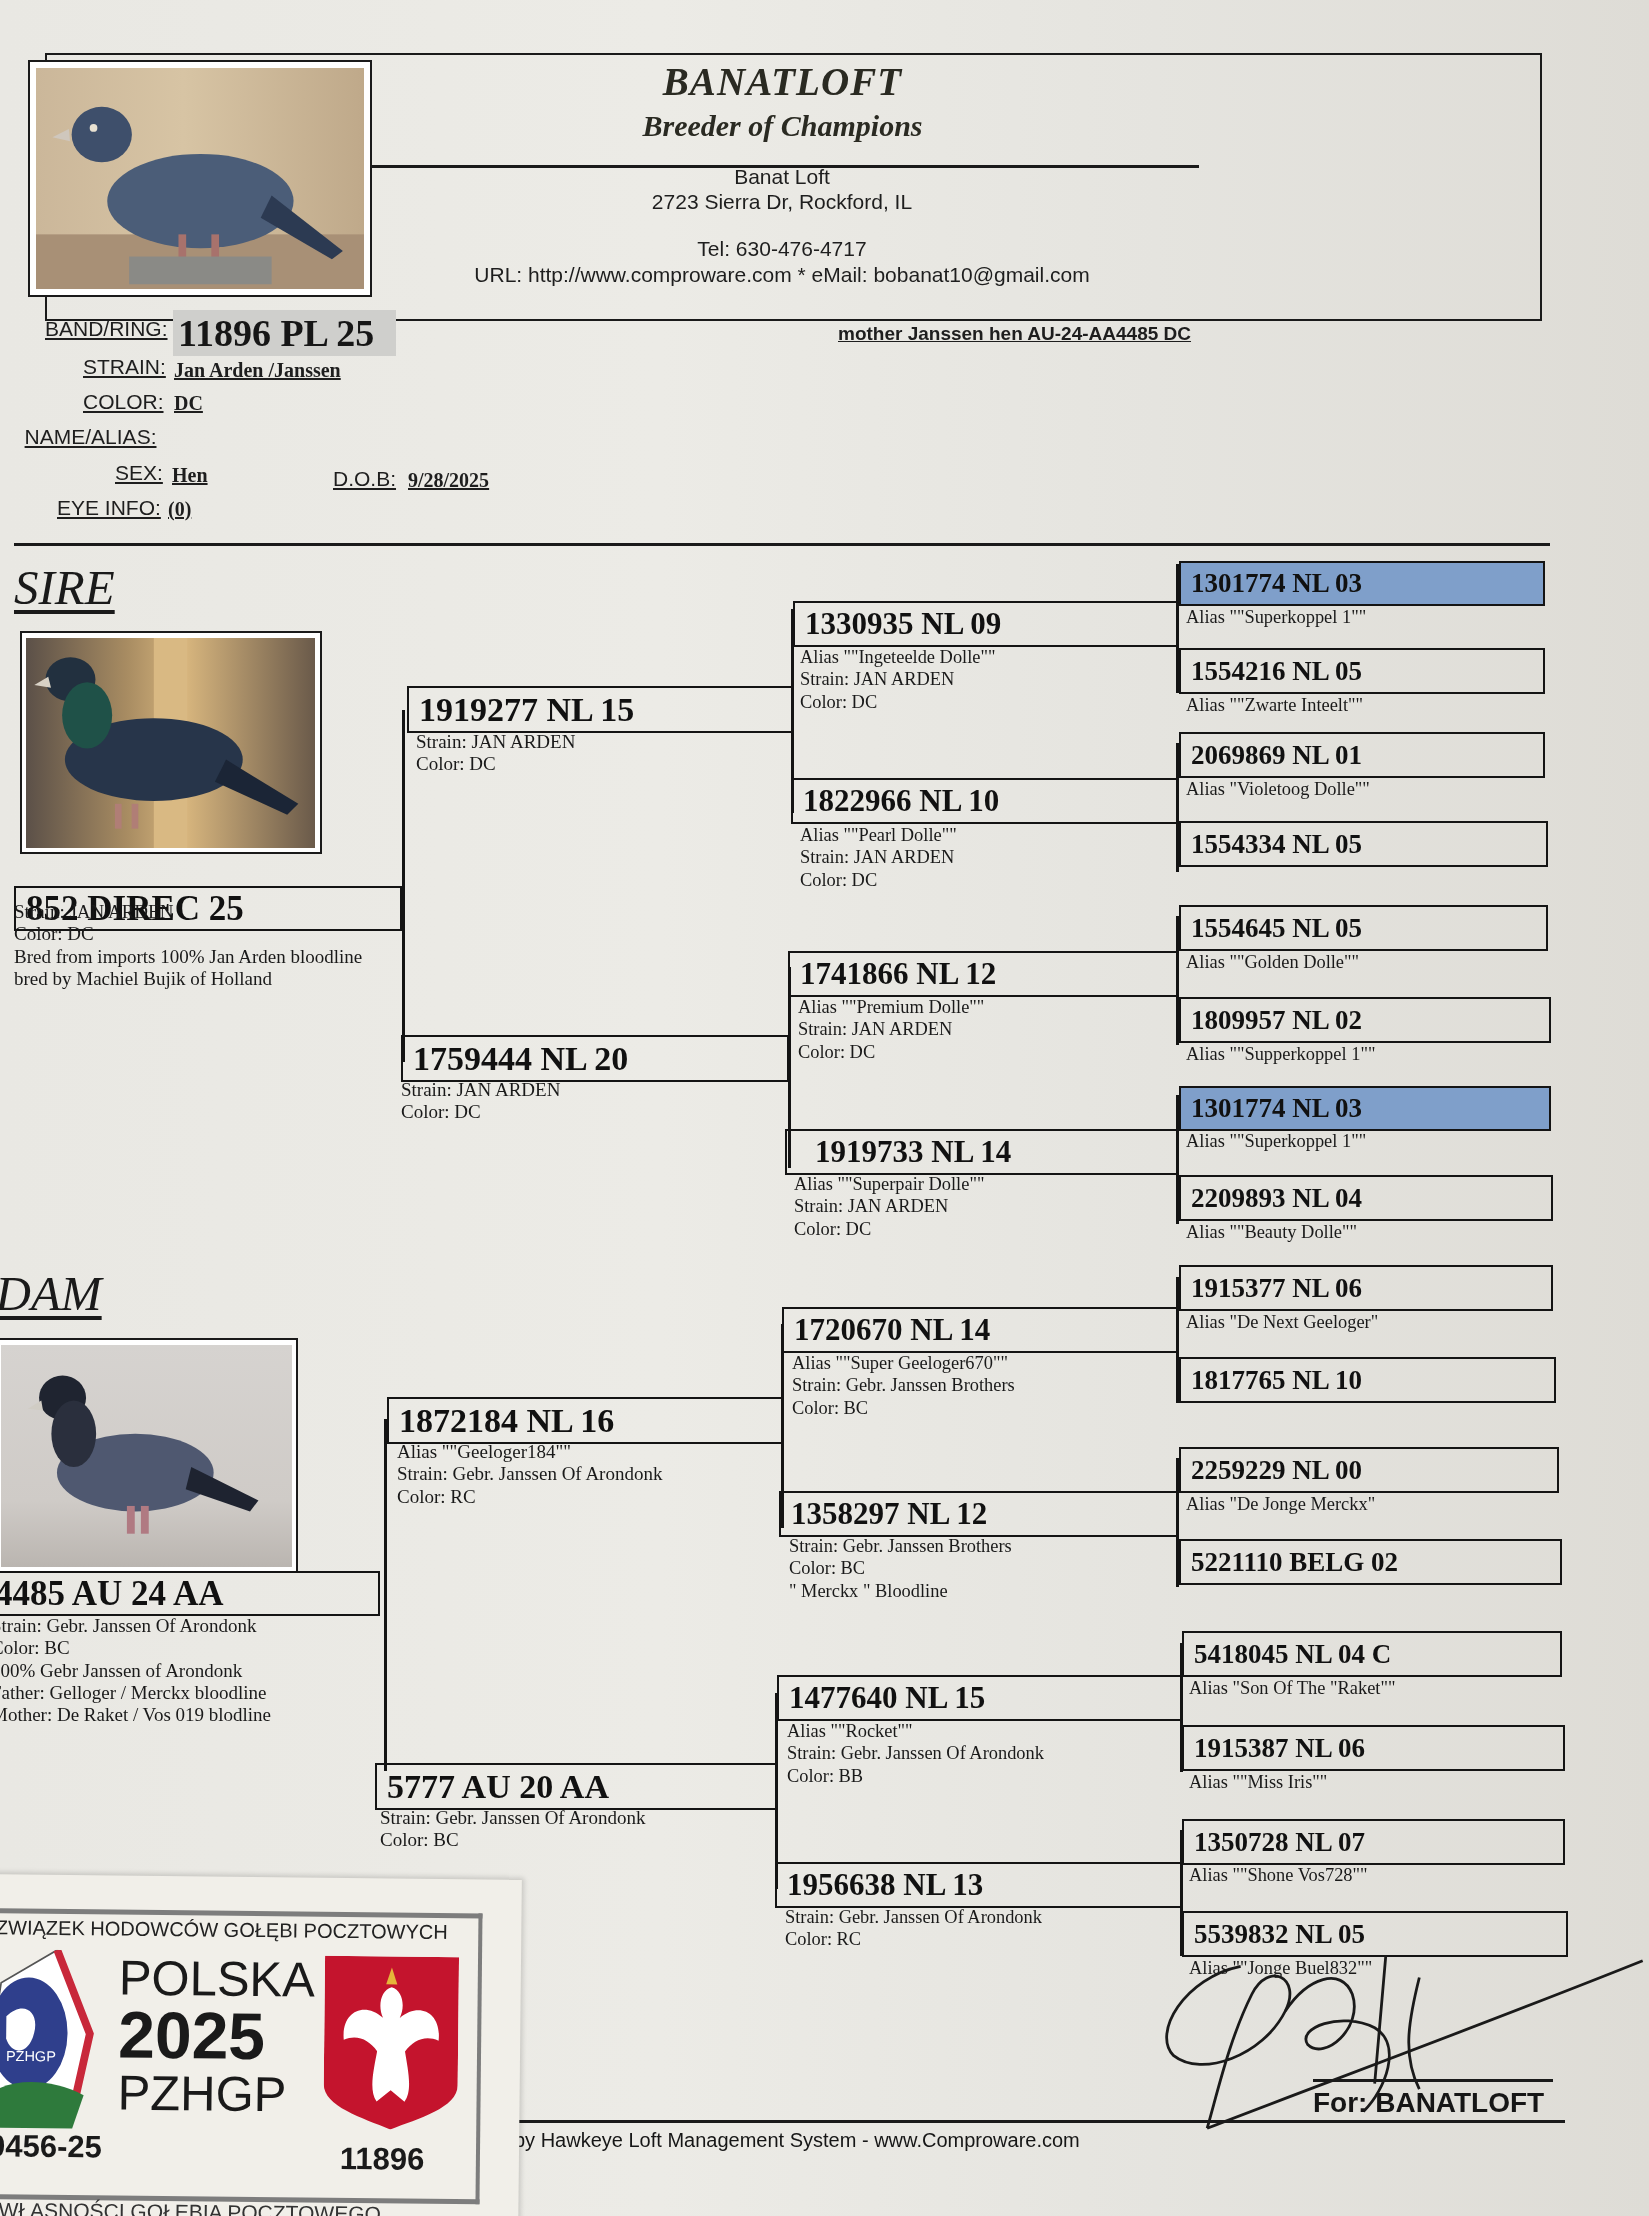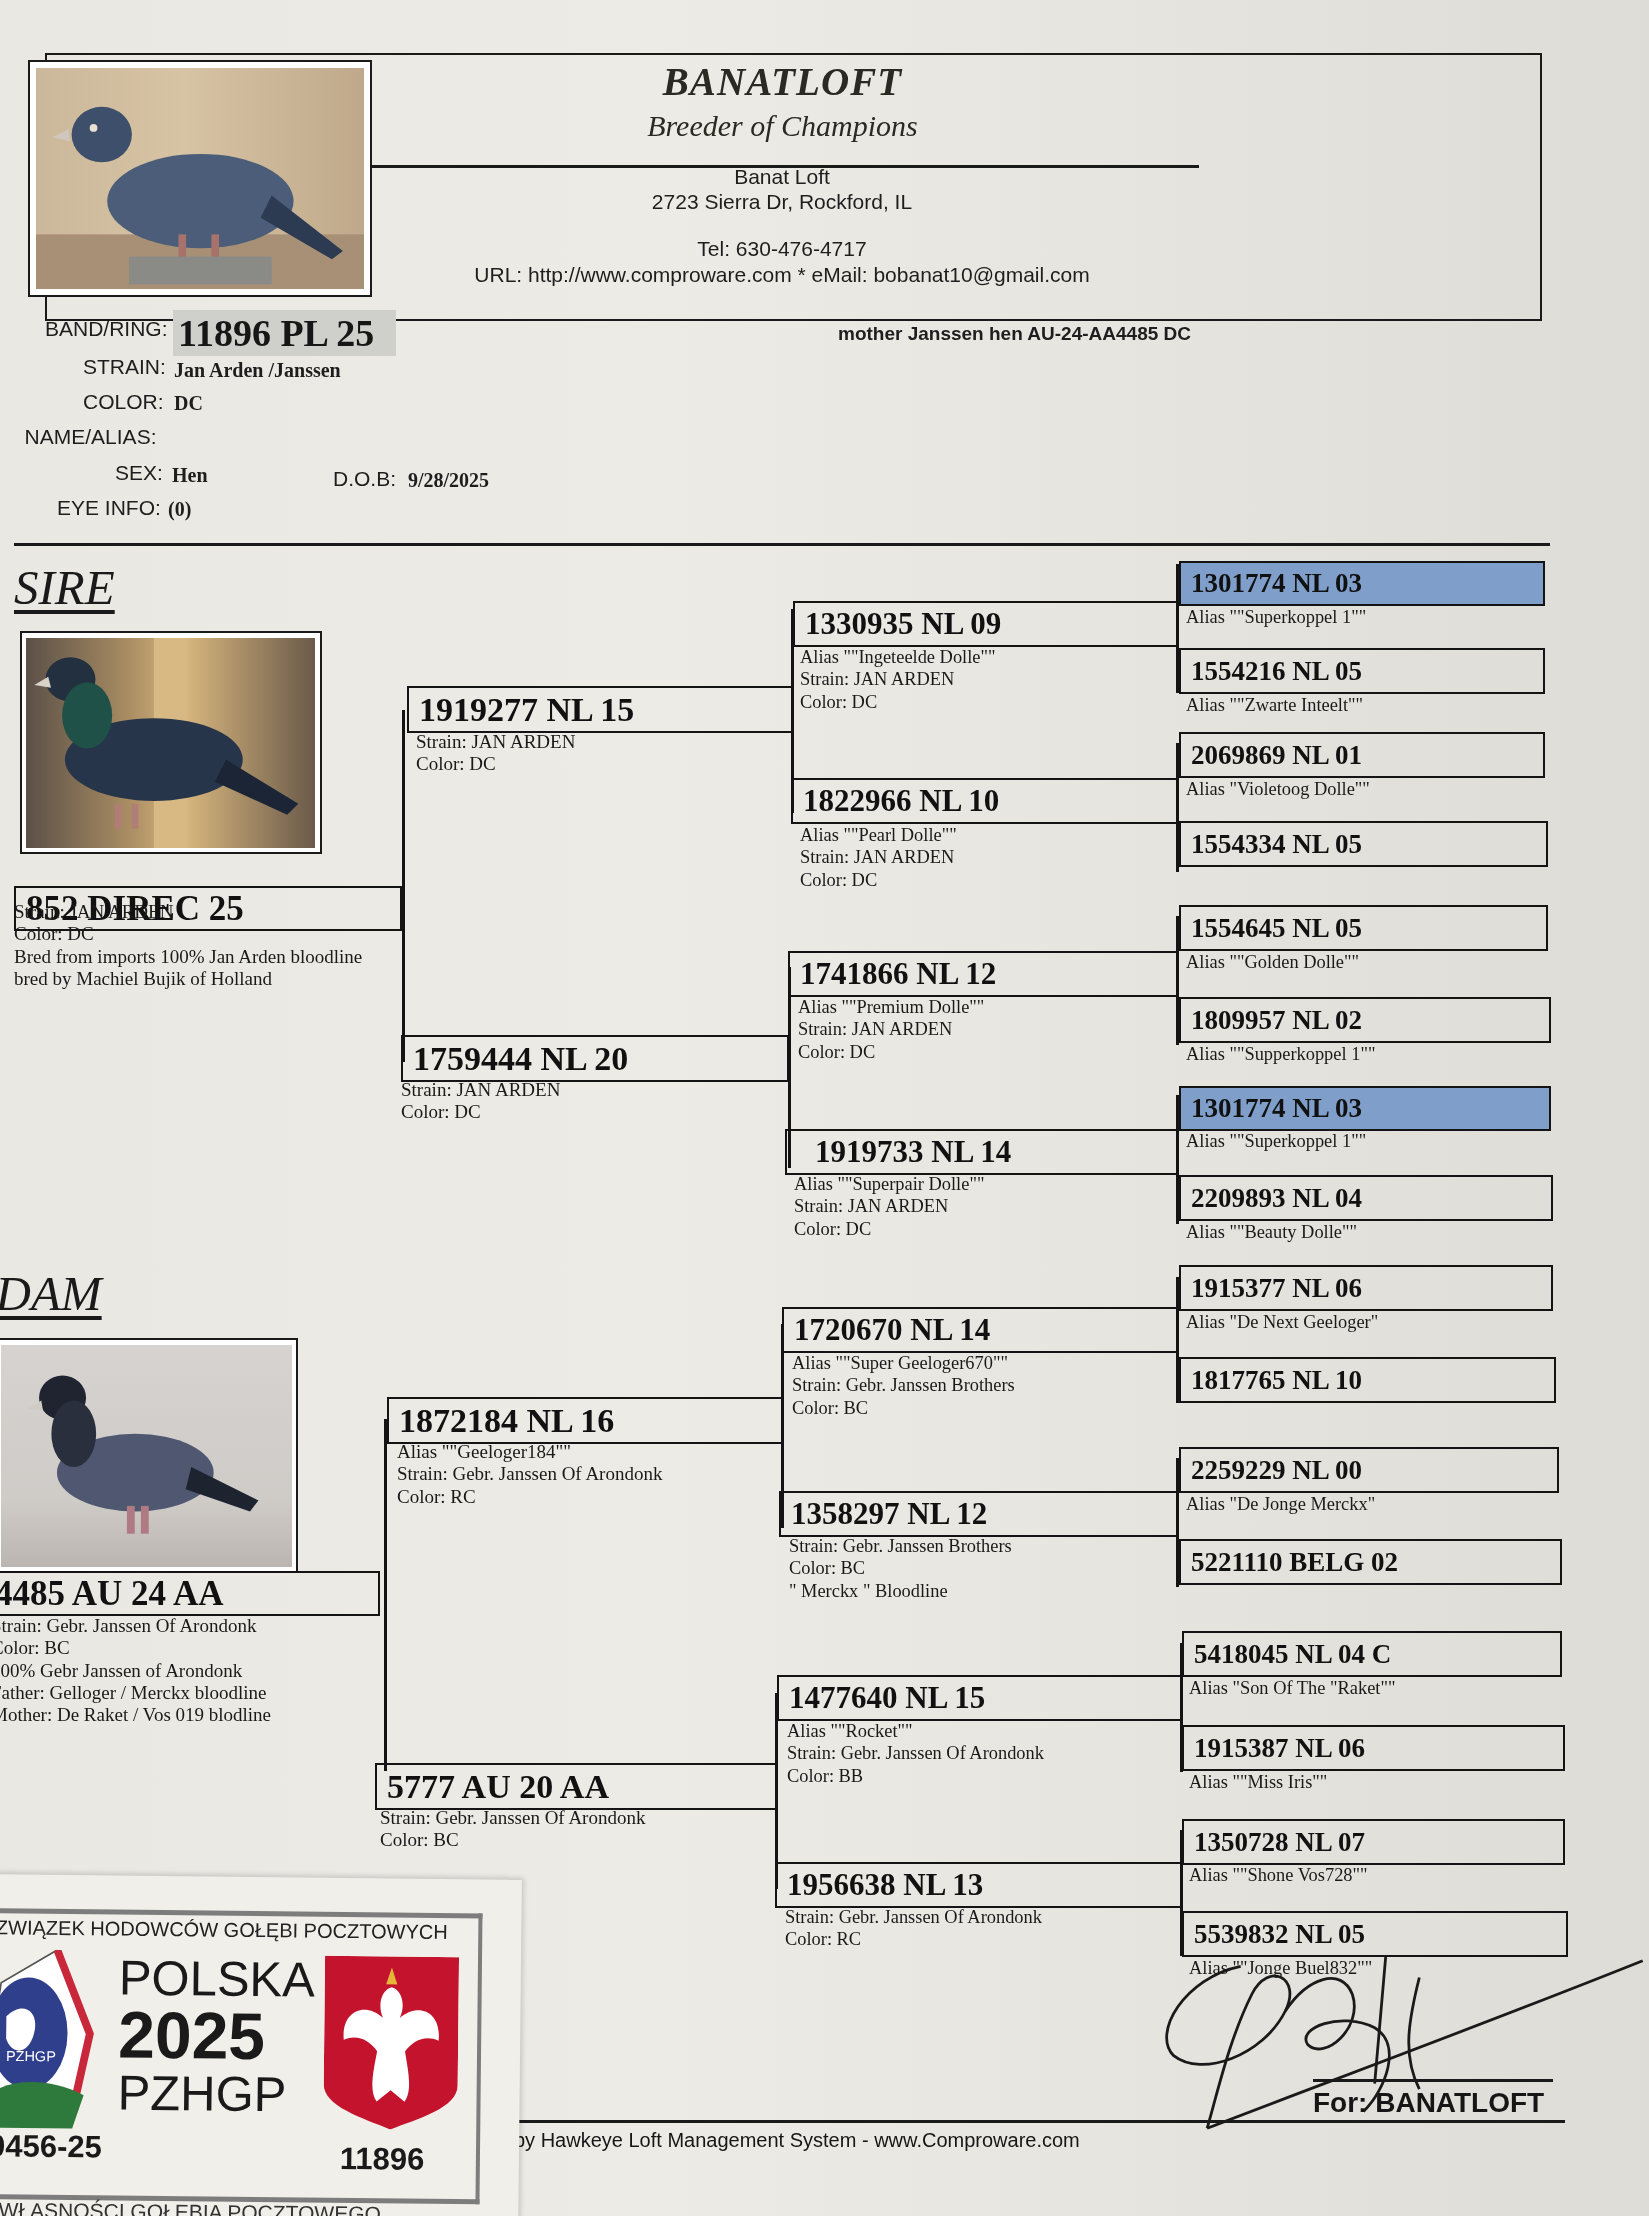--- a/index.html
+++ b/index.html
@@ -25,30 +25,30 @@
     position: absolute; left: 28px; top: 60px; width: 344px; height: 237px;
     border: 2.8px solid #1a1a1a; background: #fff; padding: 5.6px;
   }
   .photo-inner { width: 100%; height: 100%; position: relative; overflow: hidden; }
   .loft-title {
     position: absolute; left: 559px; top: 59px; width: 447px; text-align: center;
     font-style: italic; font-weight: bold; font-size: 39px; letter-spacing: 1.1px; color: #2a2a22;
   }
   .loft-sub {
     position: absolute; left: 559px; top: 109px; width: 447px; text-align: center;
-    font-style: italic; font-size: 30px; color: #2a2a22;
+    font-style: italic; font-size: 30px; color: #2a2a22; font-weight: bold;
   }
   .header-rule { position: absolute; left: 372px; top: 165px; width: 827px; height: 2.8px; background: #1a1a1a; }
   .hdr-line {
     position: absolute; left: 391px; width: 782px; text-align: center;
     font-family: "Liberation Sans", sans-serif; font-size: 21px; color: #1e1e1e;
   }
 
   
-  .info-label { font-family: "Liberation Sans", sans-serif; font-size: 21px; color: #1e1e1e; position: absolute; }
+  .info-label { font-family: "Liberation Sans", sans-serif; font-size: 21px; color: #1e1e1e; position: absolute; text-decoration: underline; }
   .info-val { font-family: "Liberation Serif", serif; font-weight: bold; font-size: 20px; }
   .band-hl {
     position: absolute; left: 173px; top: 310px; width: 223px; height: 46px; background: #cfcfcc;
   }
   .band-val { position: absolute; left: 178px; top: 311px; font-family: "Liberation Serif", serif; font-weight: bold; font-size: 38px; }
   .main-rule { position: absolute; left: 14px; top: 543px; width: 1536px; height: 2.8px; background: #1a1a1a; }
 
   
   .section-title {
     position: absolute; font-style: italic; font-size: 49px; text-decoration: underline;

